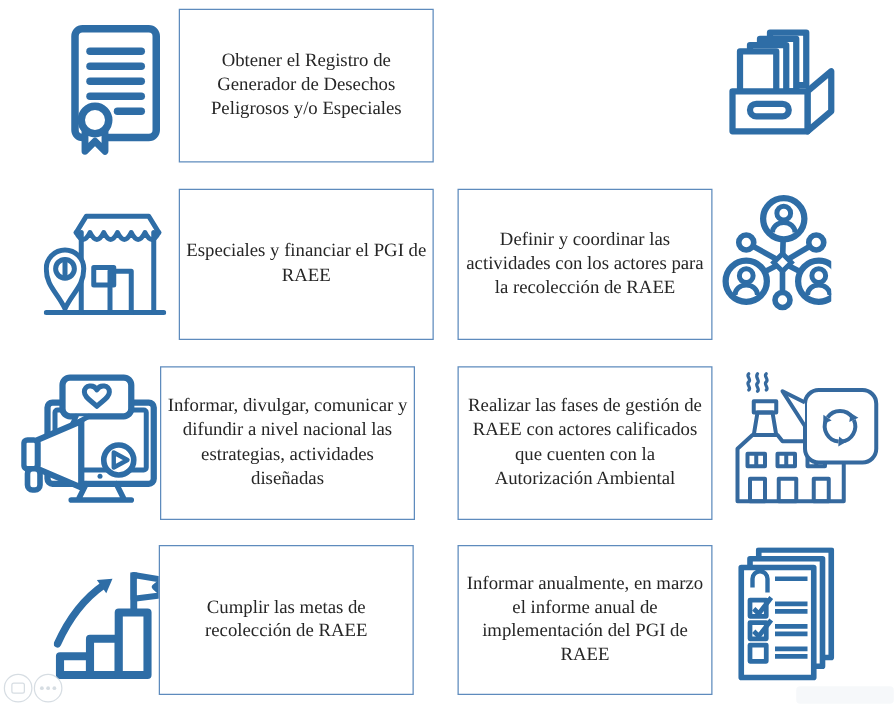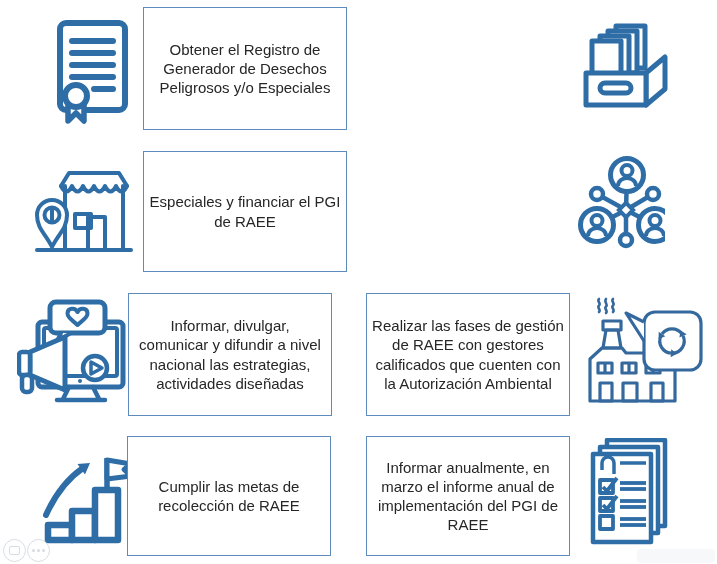--- a/index.html
+++ b/index.html
@@ -1,18 +1,18 @@
 <!DOCTYPE html>
 <html lang="es"><head>
 <meta charset="utf-8">
 <style>
   html,body{margin:0;padding:0;background:#fff;}
   #canvas{
     position:relative;width:717px;height:564px;background:#fff;overflow:hidden;
-    font-family:Liberation Sans, sans-serif;
+    font-family:Liberation Serif, serif;
   }
   .tbox{
     position:absolute;width:204px;box-sizing:border-box;
     border:1.5px solid #5E8BBD;background:#fff;
     display:flex;align-items:center;justify-content:center;
     text-align:center;color:#262626;font-size:15px;line-height:1.28;
     padding:2px 5px;
   }
   .icon{position:absolute;}
   .icon svg{display:block;width:100%;height:100%;}
@@ -75,20 +75,23 @@
       <path d="M17,77 C11,64 2,59 2,45 A15,15 0 1 1 32,45 C32,59 23,64 17,77 Z" fill="#fff"></path>
       <circle cx="17" cy="45" r="7.5" fill="#fff"></circle>
       <line x1="17" y1="38" x2="17" y2="52"></line>
     </svg>
   </div>
 
   <div class="tbox" style="left:143px;top:151px;height:121px">
     <span>Especiales y financiar el PGI de RAEE</span>
   </div>
 
+  <div class="tbox" style="left:366px;top:151px;height:121px">
+    <span>Definir y coordinar las actividades con los actores para la recolección de RAEE</span>
+  </div>
 
   <div class="icon" style="left:577px;top:155px;width:88px;height:97px">
     <svg viewBox="0 0 88 97" fill="none" stroke="#2E6DA6" stroke-width="5">
       <g stroke-width="4.5">
         <line x1="49" y1="55" x2="50" y2="20"></line>
         <line x1="49" y1="55" x2="20" y2="39"></line>
         <line x1="49" y1="55" x2="76" y2="39"></line>
         <line x1="49" y1="55" x2="20" y2="70"></line>
         <line x1="49" y1="55" x2="78" y2="70"></line>
         <line x1="49" y1="55" x2="49" y2="85"></line>
@@ -124,21 +127,21 @@
       <rect x="2" y="53" width="11" height="23" rx="3" fill="#fff" stroke-width="4.5"></rect>
       <rect x="5" y="76" width="10" height="17" rx="4" fill="#fff" stroke-width="4.5"></rect>
     </svg>
   </div>
 
   <div class="tbox" style="left:128px;top:293px;height:123px">
     <span>Informar, divulgar, comunicar y difundir a nivel nacional las estrategias, actividades diseñadas</span>
   </div>
 
   <div class="tbox" style="left:366px;top:293px;height:123px">
-    <span>Realizar las fases de gestión de RAEE con gestores calificados que cuenten con la Autorización Ambiental</span>
+    <span>Realizar las fases de gestión de RAEE con actores calificados que cuenten con la Autorización Ambiental</span>
   </div>
 
   <div class="icon" style="left:586px;top:291px;width:122px;height:122px">
     <svg viewBox="0 0 122 122" fill="none" stroke="#35699E" stroke-width="3.2" stroke-linejoin="round">
       <g stroke-linecap="round" stroke-width="2.6">
         <path d="M13,21 c2.5,-2 -2.5,-4.5 0,-6.5 c2.5,-2 -2.5,-4.5 0,-6.5"></path>
         <path d="M20,22 c2.5,-2 -2.5,-4.5 0,-6.5 c2.5,-2 -2.5,-4.5 0,-7.5"></path>
         <path d="M27,21 c2.5,-2 -2.5,-4.5 0,-6.5 c2.5,-2 -2.5,-4.5 0,-6.5"></path>
       </g>
       <rect x="17" y="30" width="18" height="9"></rect>

